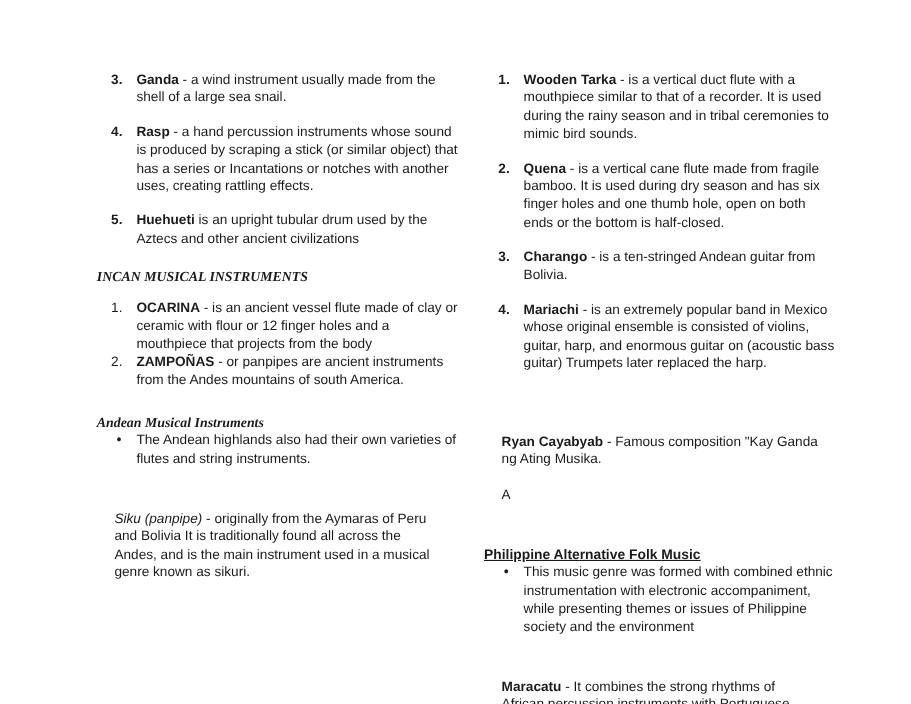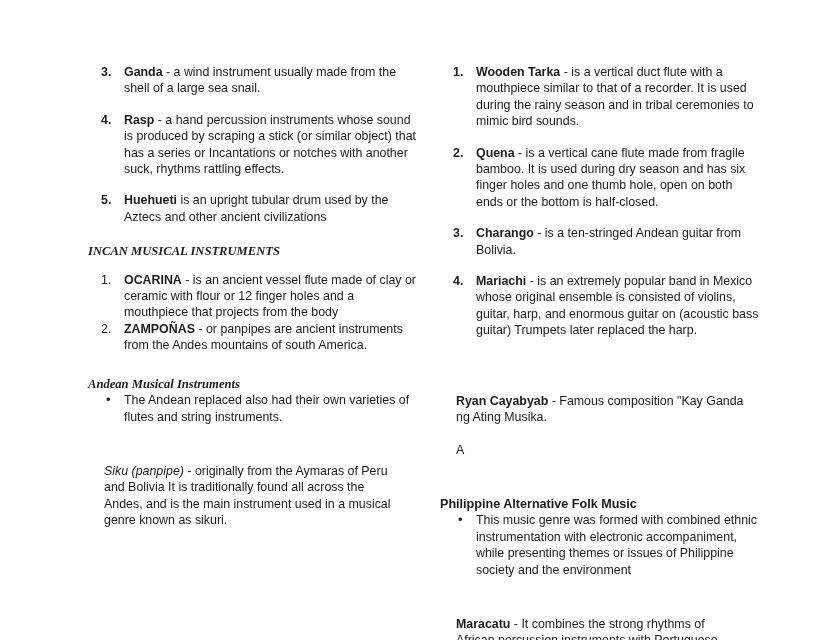--- a/index.html
+++ b/index.html
@@ -52,20 +52,21 @@
     font-weight: bold;
     font-style: italic;
     margin: 0;
     font-family: Liberation Serif, serif;
   }
   .heading-b {
     font-size: 12.6px;
     line-height: 16.4px;
     font-weight: bold;
     margin: 0;
+    text-decoration: underline;
   }
   .lead-b { font-weight: bold; }
   .lead-bi { font-weight: normal; font-style: italic; }
 
   
   ol.numlist {
     list-style: none;
     margin: 0;
     padding: 0;
   }
@@ -119,21 +120,21 @@
 <div class="page">
   <div class="columns">
 
     <div class="col-left">
 
       <ol class="numlist bold-markers spaced">
         <li>
           <span class="marker">3.</span><span class="lead-b">Ganda</span><span> - a wind instrument usually made from the shell of a large sea snail.</span>
         </li>
         <li>
-          <span class="marker">4.</span><span class="lead-b">Rasp</span><span> - a hand percussion instruments whose sound is produced by scraping a stick (or similar object) that has a series or Incantations or notches with another suck, rhythms rattling effects.</span>
+          <span class="marker">4.</span><span class="lead-b">Rasp</span><span> - a hand percussion instruments whose sound is produced by scraping a stick (or similar object) that has a series or Incantations or notches with another uses, creating rattling effects.</span>
         </li>
         <li>
           <span class="marker">5.</span><span class="lead-b">Huehueti</span><span> is an upright tubular drum used by the Aztecs and other ancient civilizations</span>
         </li>
       </ol>
 
       <div class="gap-18"></div>
 
       <p class="heading-bi">INCAN MUSICAL INSTRUMENTS</p>
 
@@ -147,21 +148,21 @@
           <span class="marker">2.</span><span class="lead-b">ZAMPOÑAS</span><span> - or panpipes are ancient instruments from the Andes mountains of south America.</span>
         </li>
       </ol>
 
       <div class="gap-22"></div>
 
       <p class="heading-bi">Andean Musical Instruments</p>
 
       <ul class="bullist">
         <li>
-          <span class="dot">•</span><span>The Andean replaced also had their own varieties of flutes and string instruments.</span>
+          <span class="dot">•</span><span>The Andean highlands also had their own varieties of flutes and string instruments.</span>
         </li>
       </ul>
 
       <div class="gap-22"></div>
 
       <p class="para"><span class="lead-bi">Siku (panpipe)</span><span> - originally from the Aymaras of Peru and Bolivia It is traditionally found all across the Andes, and is the main instrument used in a musical genre known as sikuri.</span></p>
 
       <div class="gap-14"></div>
 
 

